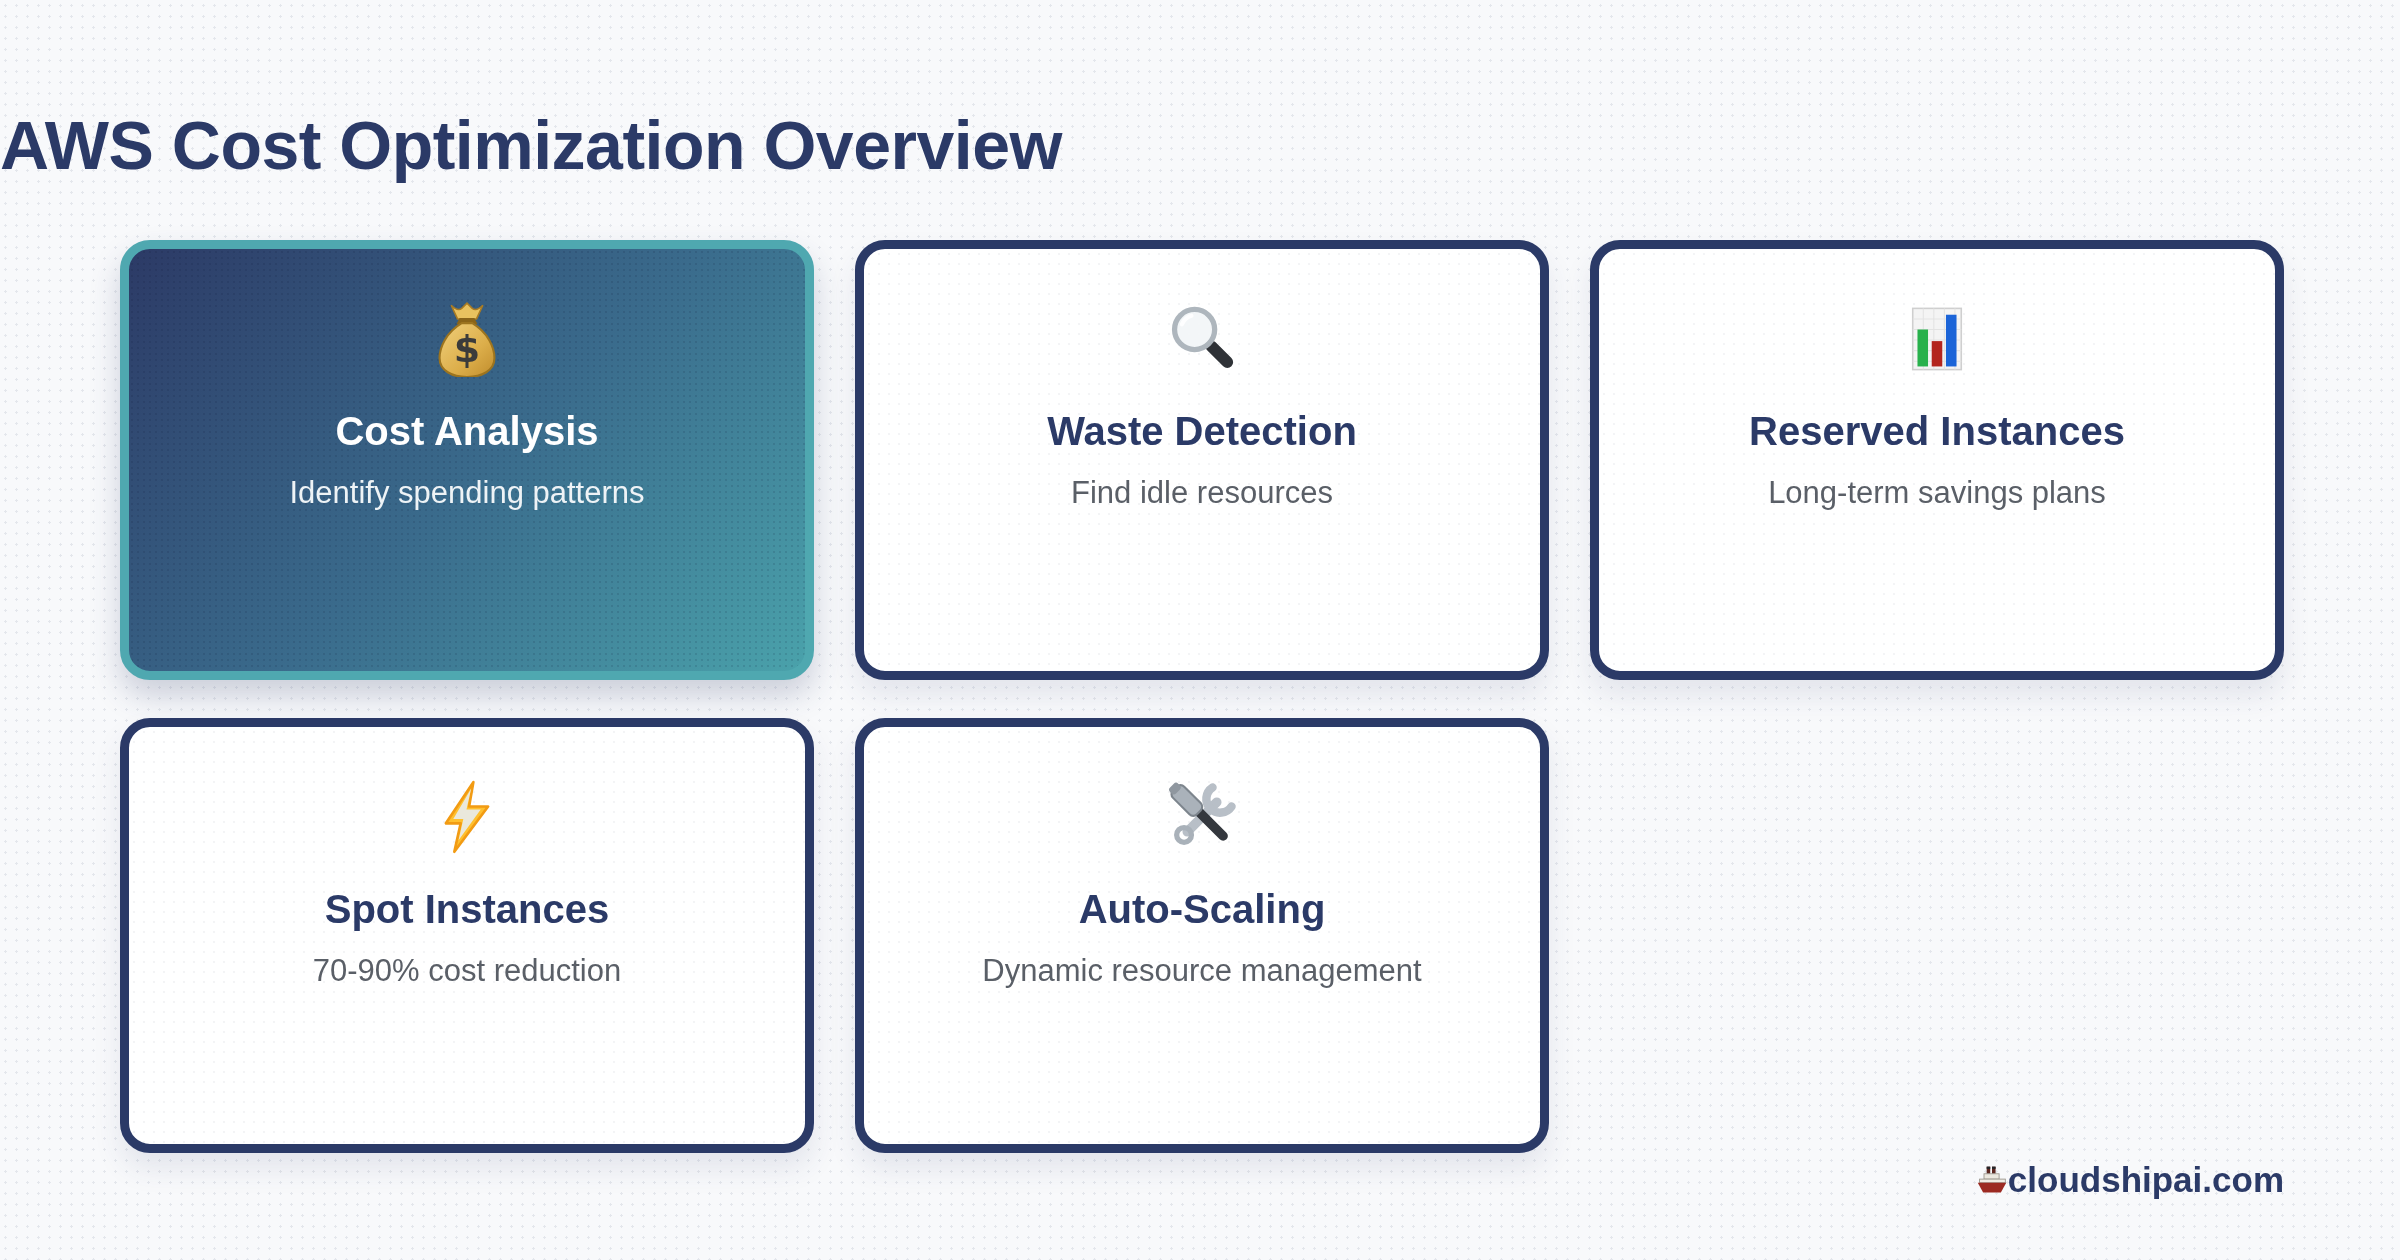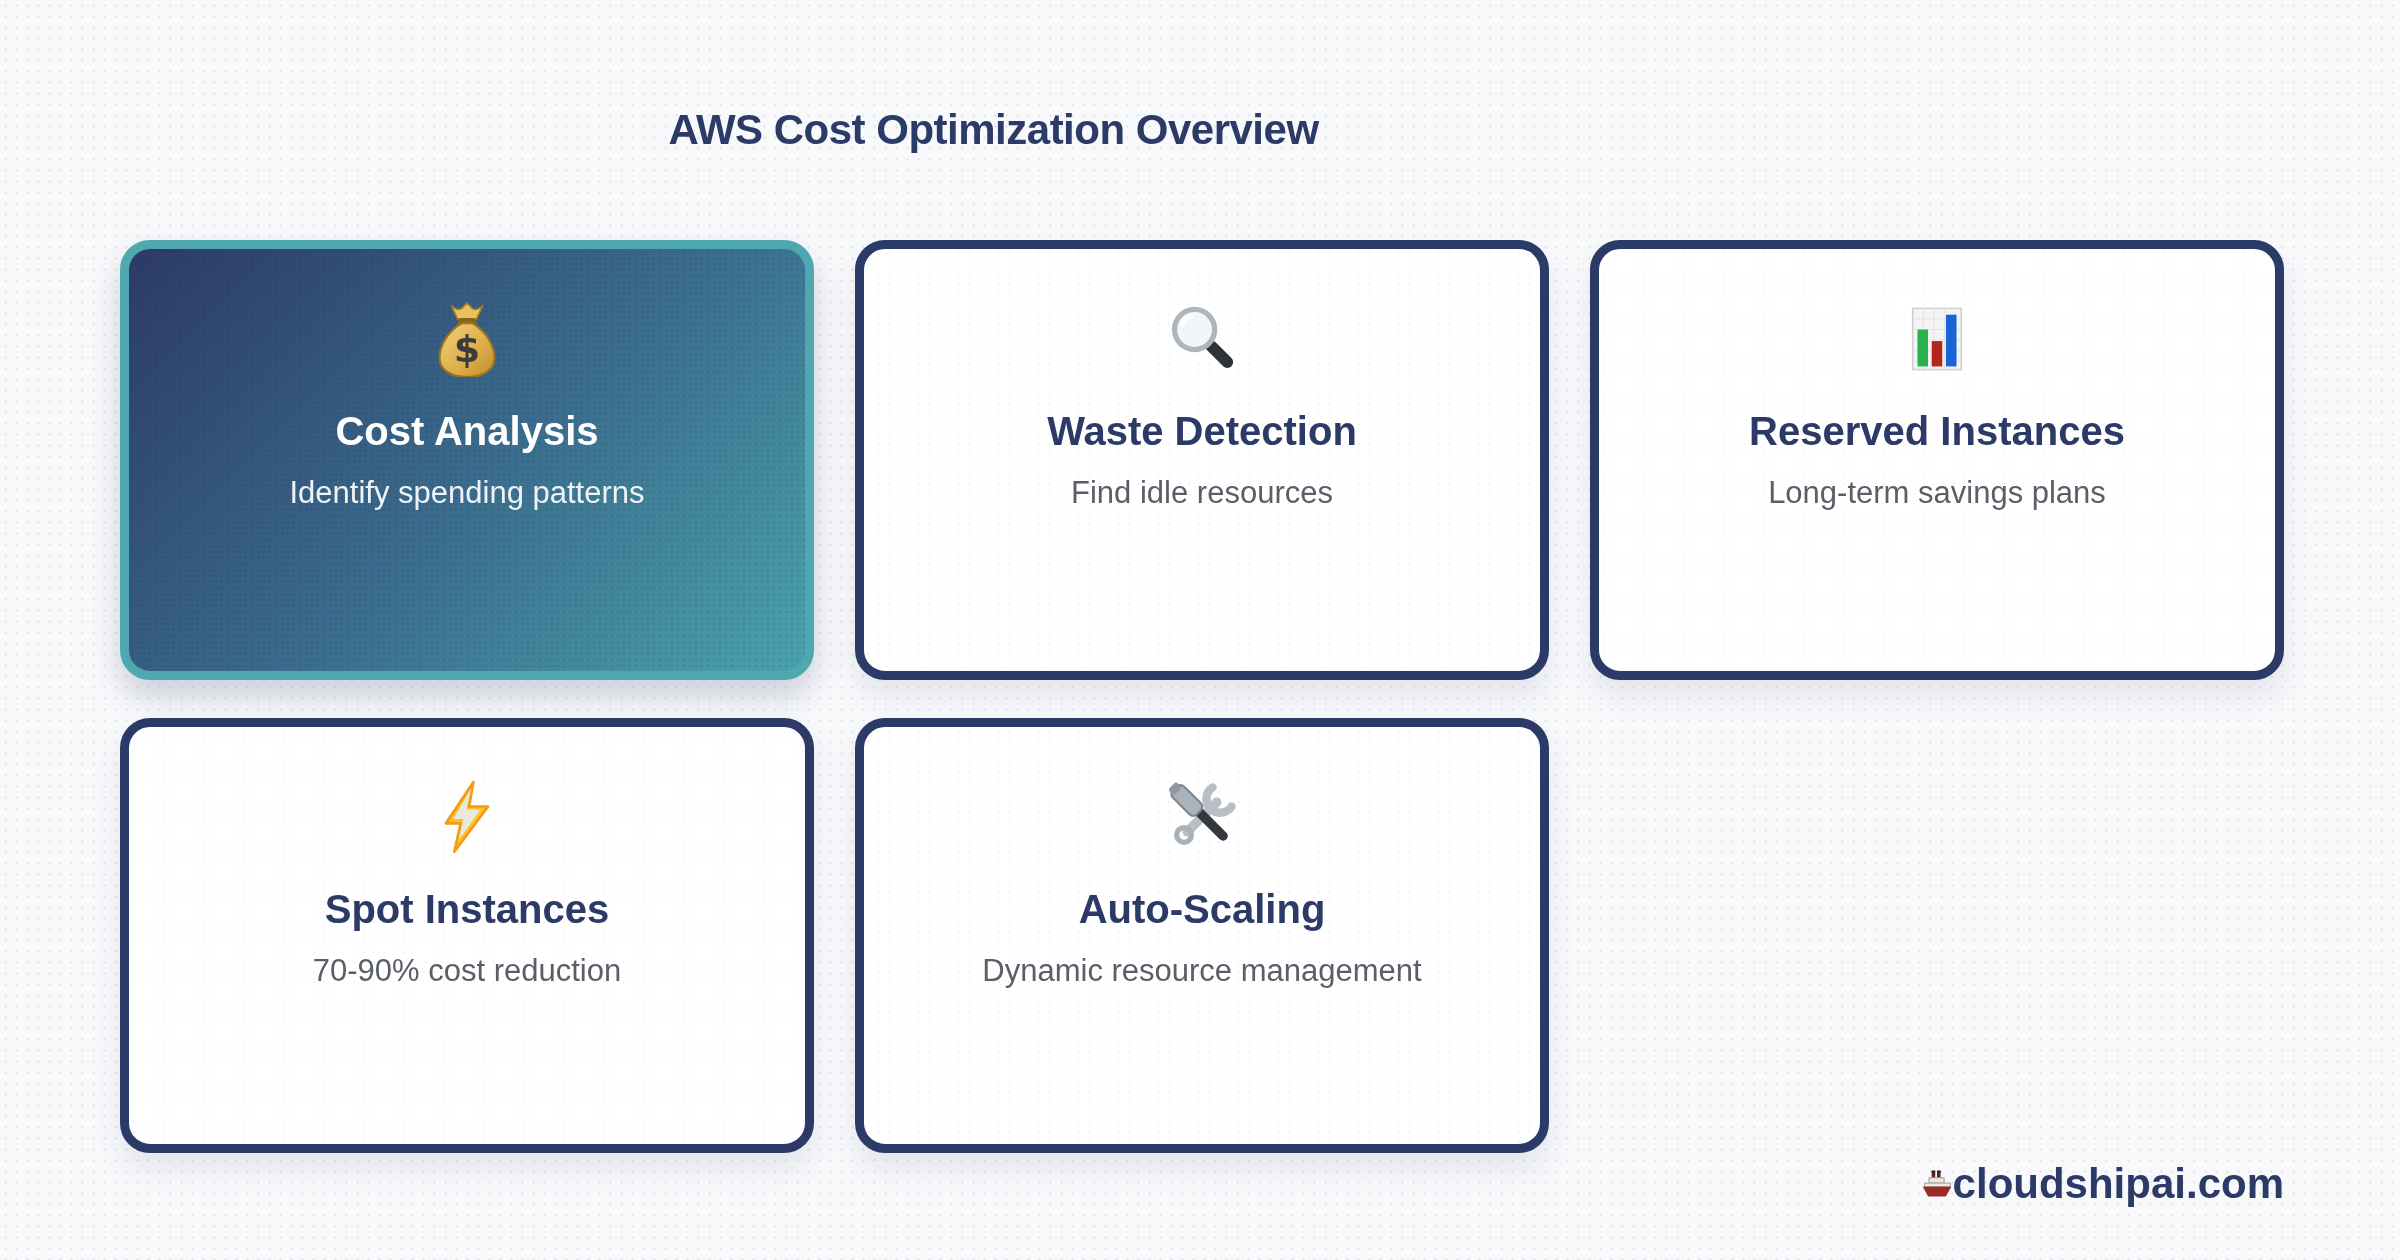--- a/index.html
+++ b/index.html
@@ -10,22 +10,22 @@
     overflow:hidden;
   }
   .canvas{
     position:relative;width:2400px;height:1260px;
     background-color:#f8f9fb;
     background-image:radial-gradient(rgba(150,158,175,0.20) 1.2px, transparent 1.2px);
     background-size:11px 11px;
   }
   .page-title{
     position:absolute;top:106px;left:0;width:1987px;
-    text-align:center;
-    font-size:42px;font-weight:700;letter-spacing:-0.5px;
+    text-align:left;
+    font-size:68px;font-weight:700;letter-spacing:-0.5px;
     color:#2b3a67;
   }
   .grid{
     position:absolute;left:120px;top:240px;width:2164px;
     display:grid;
     grid-template-columns:694px 694px 694px;
     grid-template-rows:440px 435px;
     column-gap:41px;row-gap:38px;
   }
   .card{
@@ -63,21 +63,21 @@
     margin:20px 0 0 0;
     font-size:31px;line-height:36px;font-weight:400;
     color:#5a5f67;
     text-align:center;
   }
   .card.highlight .card-title{color:#ffffff;}
   .card.highlight .card-subtitle{color:#eef3f6;}
   .footer{
     position:absolute;right:116px;top:1160px;
     display:flex;align-items:center;gap:0;
-    font-size:42px;font-weight:700;color:#2b3a67;
+    font-size:35px;font-weight:700;color:#2b3a67;
   }
 </style>
 </head>
 <body>
 
 <div class="canvas">
 
   <div class="page-title">AWS Cost Optimization Overview</div>
 
   <div class="grid">

